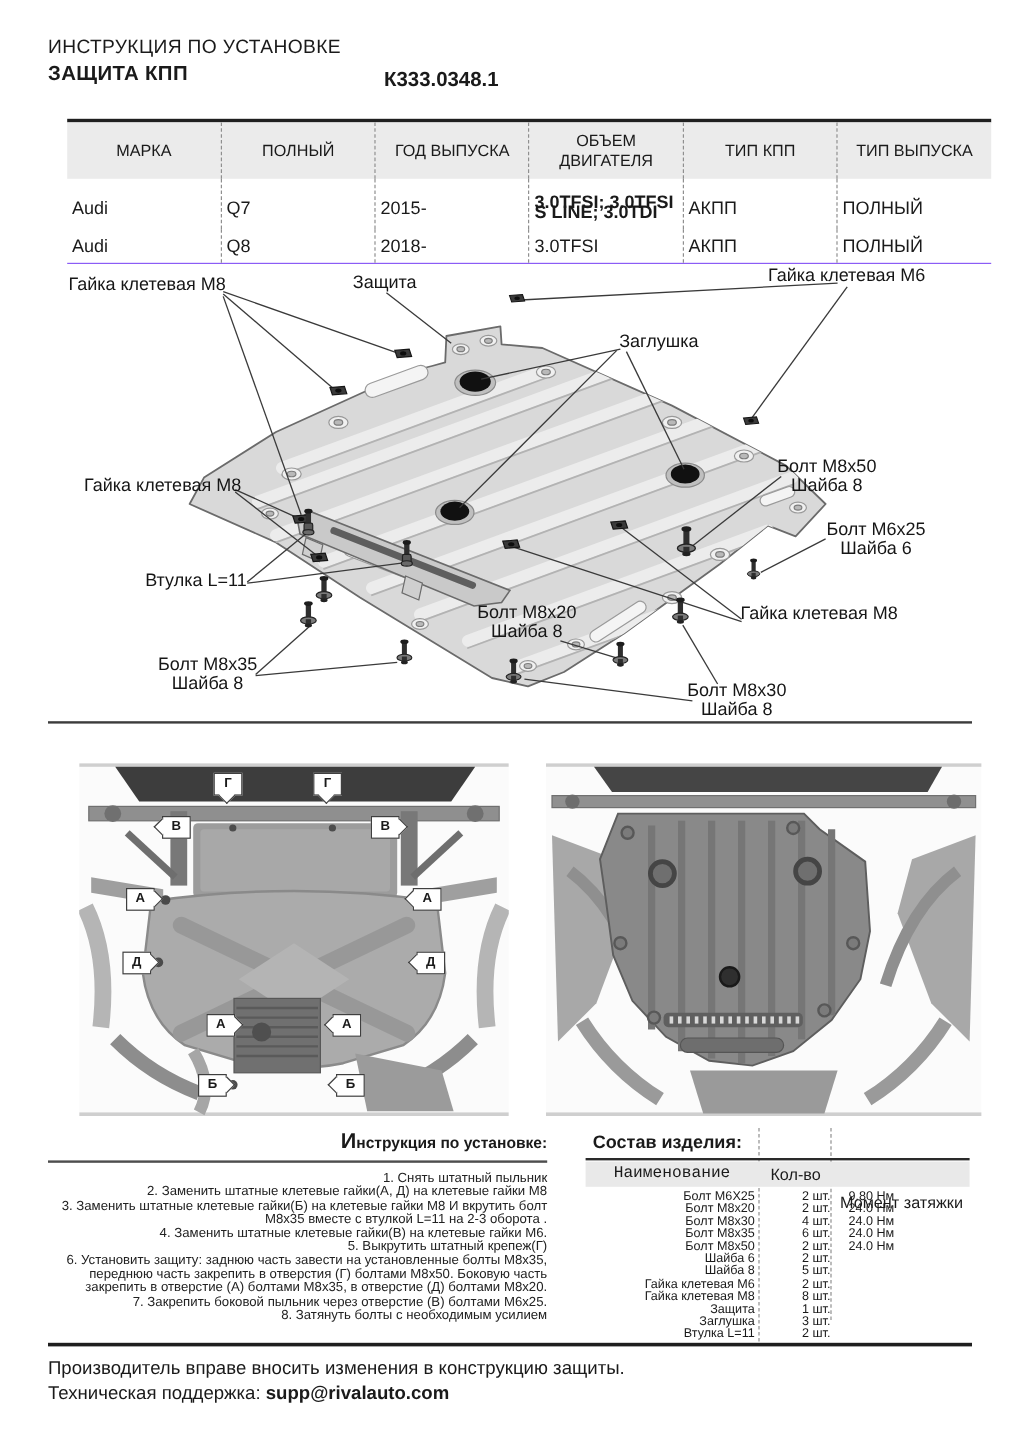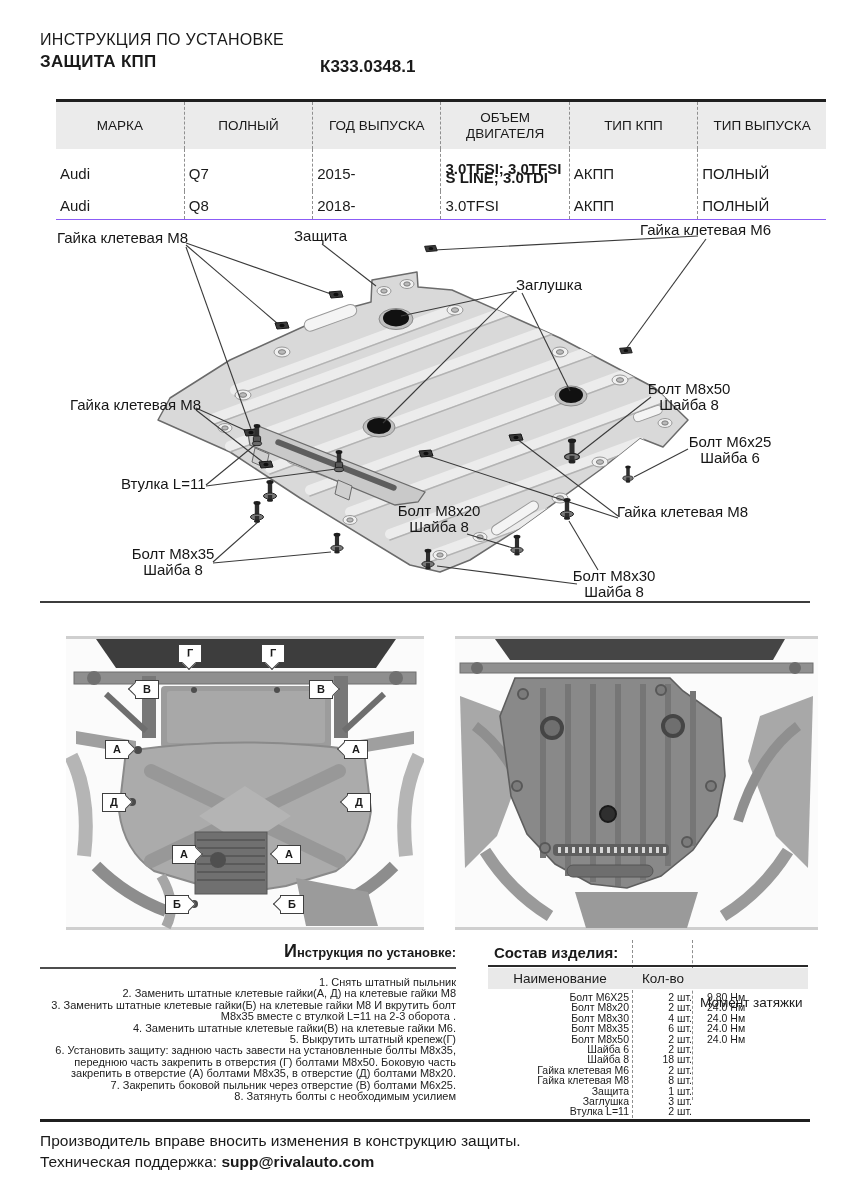--- a/index.html
+++ b/index.html
@@ -49,21 +49,21 @@
   .instr-title{font-size:13px;font-weight:bold;}
   .instr-title::first-letter{font-size:18px;}
   .instr-rule{height:2px;background:#4d4d4d;margin-top:5px;}
   .steps{margin-top:8px;font-size:11px;line-height:11.4px;color:#222;}
 
   
   .parts{left:488px;top:940px;width:322px;height:182px;}
   .parts-title{position:absolute;left:6px;top:4px;font-size:15px;font-weight:bold;}
   .parts-topline{position:absolute;left:0;top:25px;width:320px;height:2px;background:#2a2a2a;}
   .parts-head{position:absolute;left:0;top:28px;width:320px;height:21px;background:#e9e9e9;}
-  .ph-name{position:absolute;left:0;top:31px;width:144px;text-align:center;font-size:13.5px;}
+  .ph-name{position:absolute;left:0;top:31px;width:144px;text-align:center;font-size:13.5px;font-family:Liberation Mono, monospace;}
   .ph-qty{position:absolute;left:146px;top:31px;width:58px;text-align:center;font-size:13.5px;}
   .ph-tq{position:absolute;left:212px;top:31px;width:108px;font-size:13.5px;margin-top:24px;}
   .pdash1{position:absolute;left:144px;top:0;height:178px;border-left:1px dashed #8f8f8f;}
   .pdash2{position:absolute;left:204px;top:0;height:160px;border-left:1px dashed #8f8f8f;}
   .prow{position:absolute;left:0;width:320px;height:10.4px;font-size:10.5px;line-height:10.6px;}
   .prow .nm{position:absolute;left:0;width:141px;text-align:right;}
   .prow .qt{position:absolute;left:146px;width:58px;text-align:right;}
   .prow .tq{position:absolute;left:219px;width:100px;}
 
   .bottom-line{left:40px;top:1119px;width:770px;height:3px;background:#1f1f1f;}
@@ -474,21 +474,21 @@
       <span class="qt">2 шт.</span>
       <span class="tq">24.0 Нм</span>
     </div>
   <div class="prow" style="top:104px;">
       <span class="nm">Шайба 6</span>
       <span class="qt">2 шт.</span>
       <span class="tq"></span>
     </div>
   <div class="prow" style="top:114.4px;">
       <span class="nm">Шайба 8</span>
-      <span class="qt">18 шт.</span>
+      <span class="qt">5 шт.</span>
       <span class="tq"></span>
     </div>
   <div class="prow" style="top:124.8px;">
       <span class="nm">Гайка клетевая М6</span>
       <span class="qt">2 шт.</span>
       <span class="tq"></span>
     </div>
   <div class="prow" style="top:135.2px;">
       <span class="nm">Гайка клетевая М8</span>
       <span class="qt">8 шт.</span>

